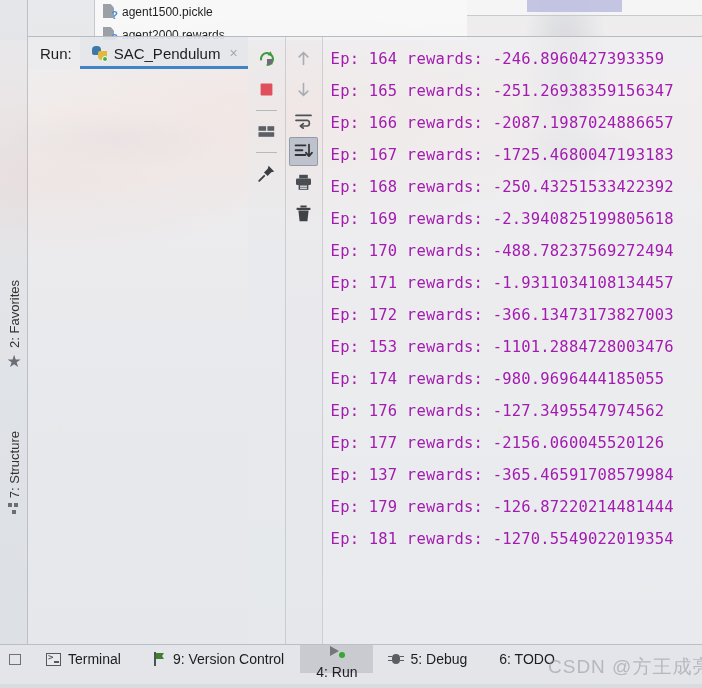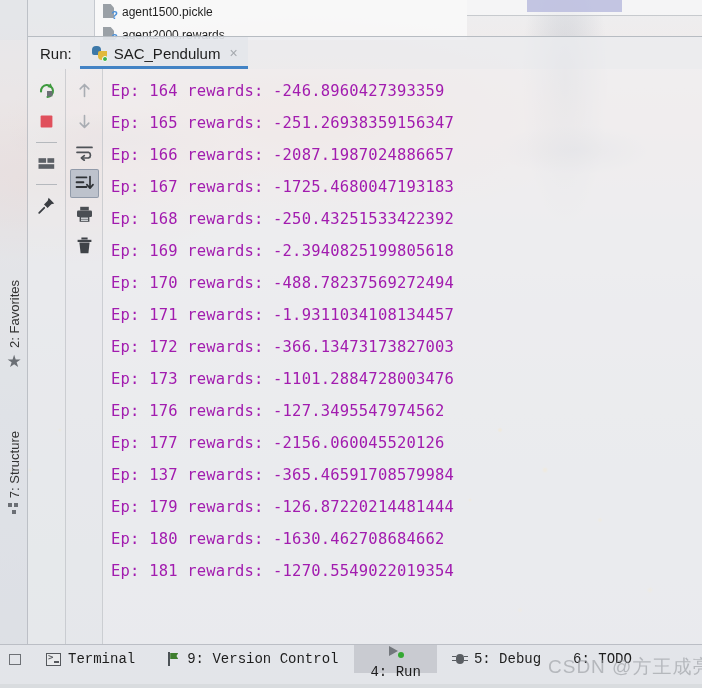--- a/index.html
+++ b/index.html
@@ -98,21 +98,21 @@
     border-right: 1px solid rgba(175,180,188,0.6);
   }
 
   
   .run-window {
     position: absolute;
     left: 28px; top: 36px; right: 0; bottom: 44px;
     background: rgba(238,239,241,0.55);
     border-top: 1px solid #b7bcc2;
     display: flex;
-    flex-direction: column;
+    flex-direction: row;
   }
 
   
   .run-header {
     height: 32px;
     display: flex;
     align-items: center;
     flex: none;
     position: relative;
     background: rgba(233,235,238,0.55);
@@ -268,21 +268,20 @@
   .struct-icon i:nth-child(2) { left: 6px; top: 0; width: 4px; height: 4px; }
   .struct-icon i:nth-child(3) { left: 4px; top: 7px; width: 4px; height: 4px; }
 
   
   .statusbar {
     position: absolute;
     left: 0; right: 0; bottom: 0;
     height: 44px;
     background: rgba(232,234,237,0.62);
     border-top: 1px solid rgba(176,180,187,0.8);
-    font-family: Liberation Mono, monospace;
   }
   .tabs-row {
     position: absolute;
     left: 0; top: 0; right: 0;
     height: 28px;
     display: flex;
     align-items: stretch;
   }
   .corner-box {
     width: 30px;
@@ -529,26 +528,26 @@
       <div class="console">
         <div class="console-line">Ep: 164 rewards: -246.8960427393359</div>
         <div class="console-line">Ep: 165 rewards: -251.26938359156347</div>
         <div class="console-line">Ep: 166 rewards: -2087.1987024886657</div>
         <div class="console-line">Ep: 167 rewards: -1725.4680047193183</div>
         <div class="console-line">Ep: 168 rewards: -250.43251533422392</div>
         <div class="console-line">Ep: 169 rewards: -2.3940825199805618</div>
         <div class="console-line">Ep: 170 rewards: -488.78237569272494</div>
         <div class="console-line">Ep: 171 rewards: -1.9311034108134457</div>
         <div class="console-line">Ep: 172 rewards: -366.13473173827003</div>
-        <div class="console-line">Ep: 173 rewards: -1101.2884728003476</div>
+        <div class="console-line">Ep: 153 rewards: -1101.2884728003476</div>
+        <div class="console-line">Ep: 174 rewards: -980.9696444185055</div>
         <div class="console-line">Ep: 176 rewards: -127.3495547974562</div>
         <div class="console-line">Ep: 177 rewards: -2156.060045520126</div>
         <div class="console-line">Ep: 137 rewards: -365.46591708579984</div>
         <div class="console-line">Ep: 179 rewards: -126.87220214481444</div>
-        <div class="console-line">Ep: 180 rewards: -1630.462708684662</div>
         <div class="console-line">Ep: 181 rewards: -1270.5549022019354</div>
 
       </div>
 
     </div>
   </div>
 
   <div class="statusbar">
     <div class="tabs-row">
 

